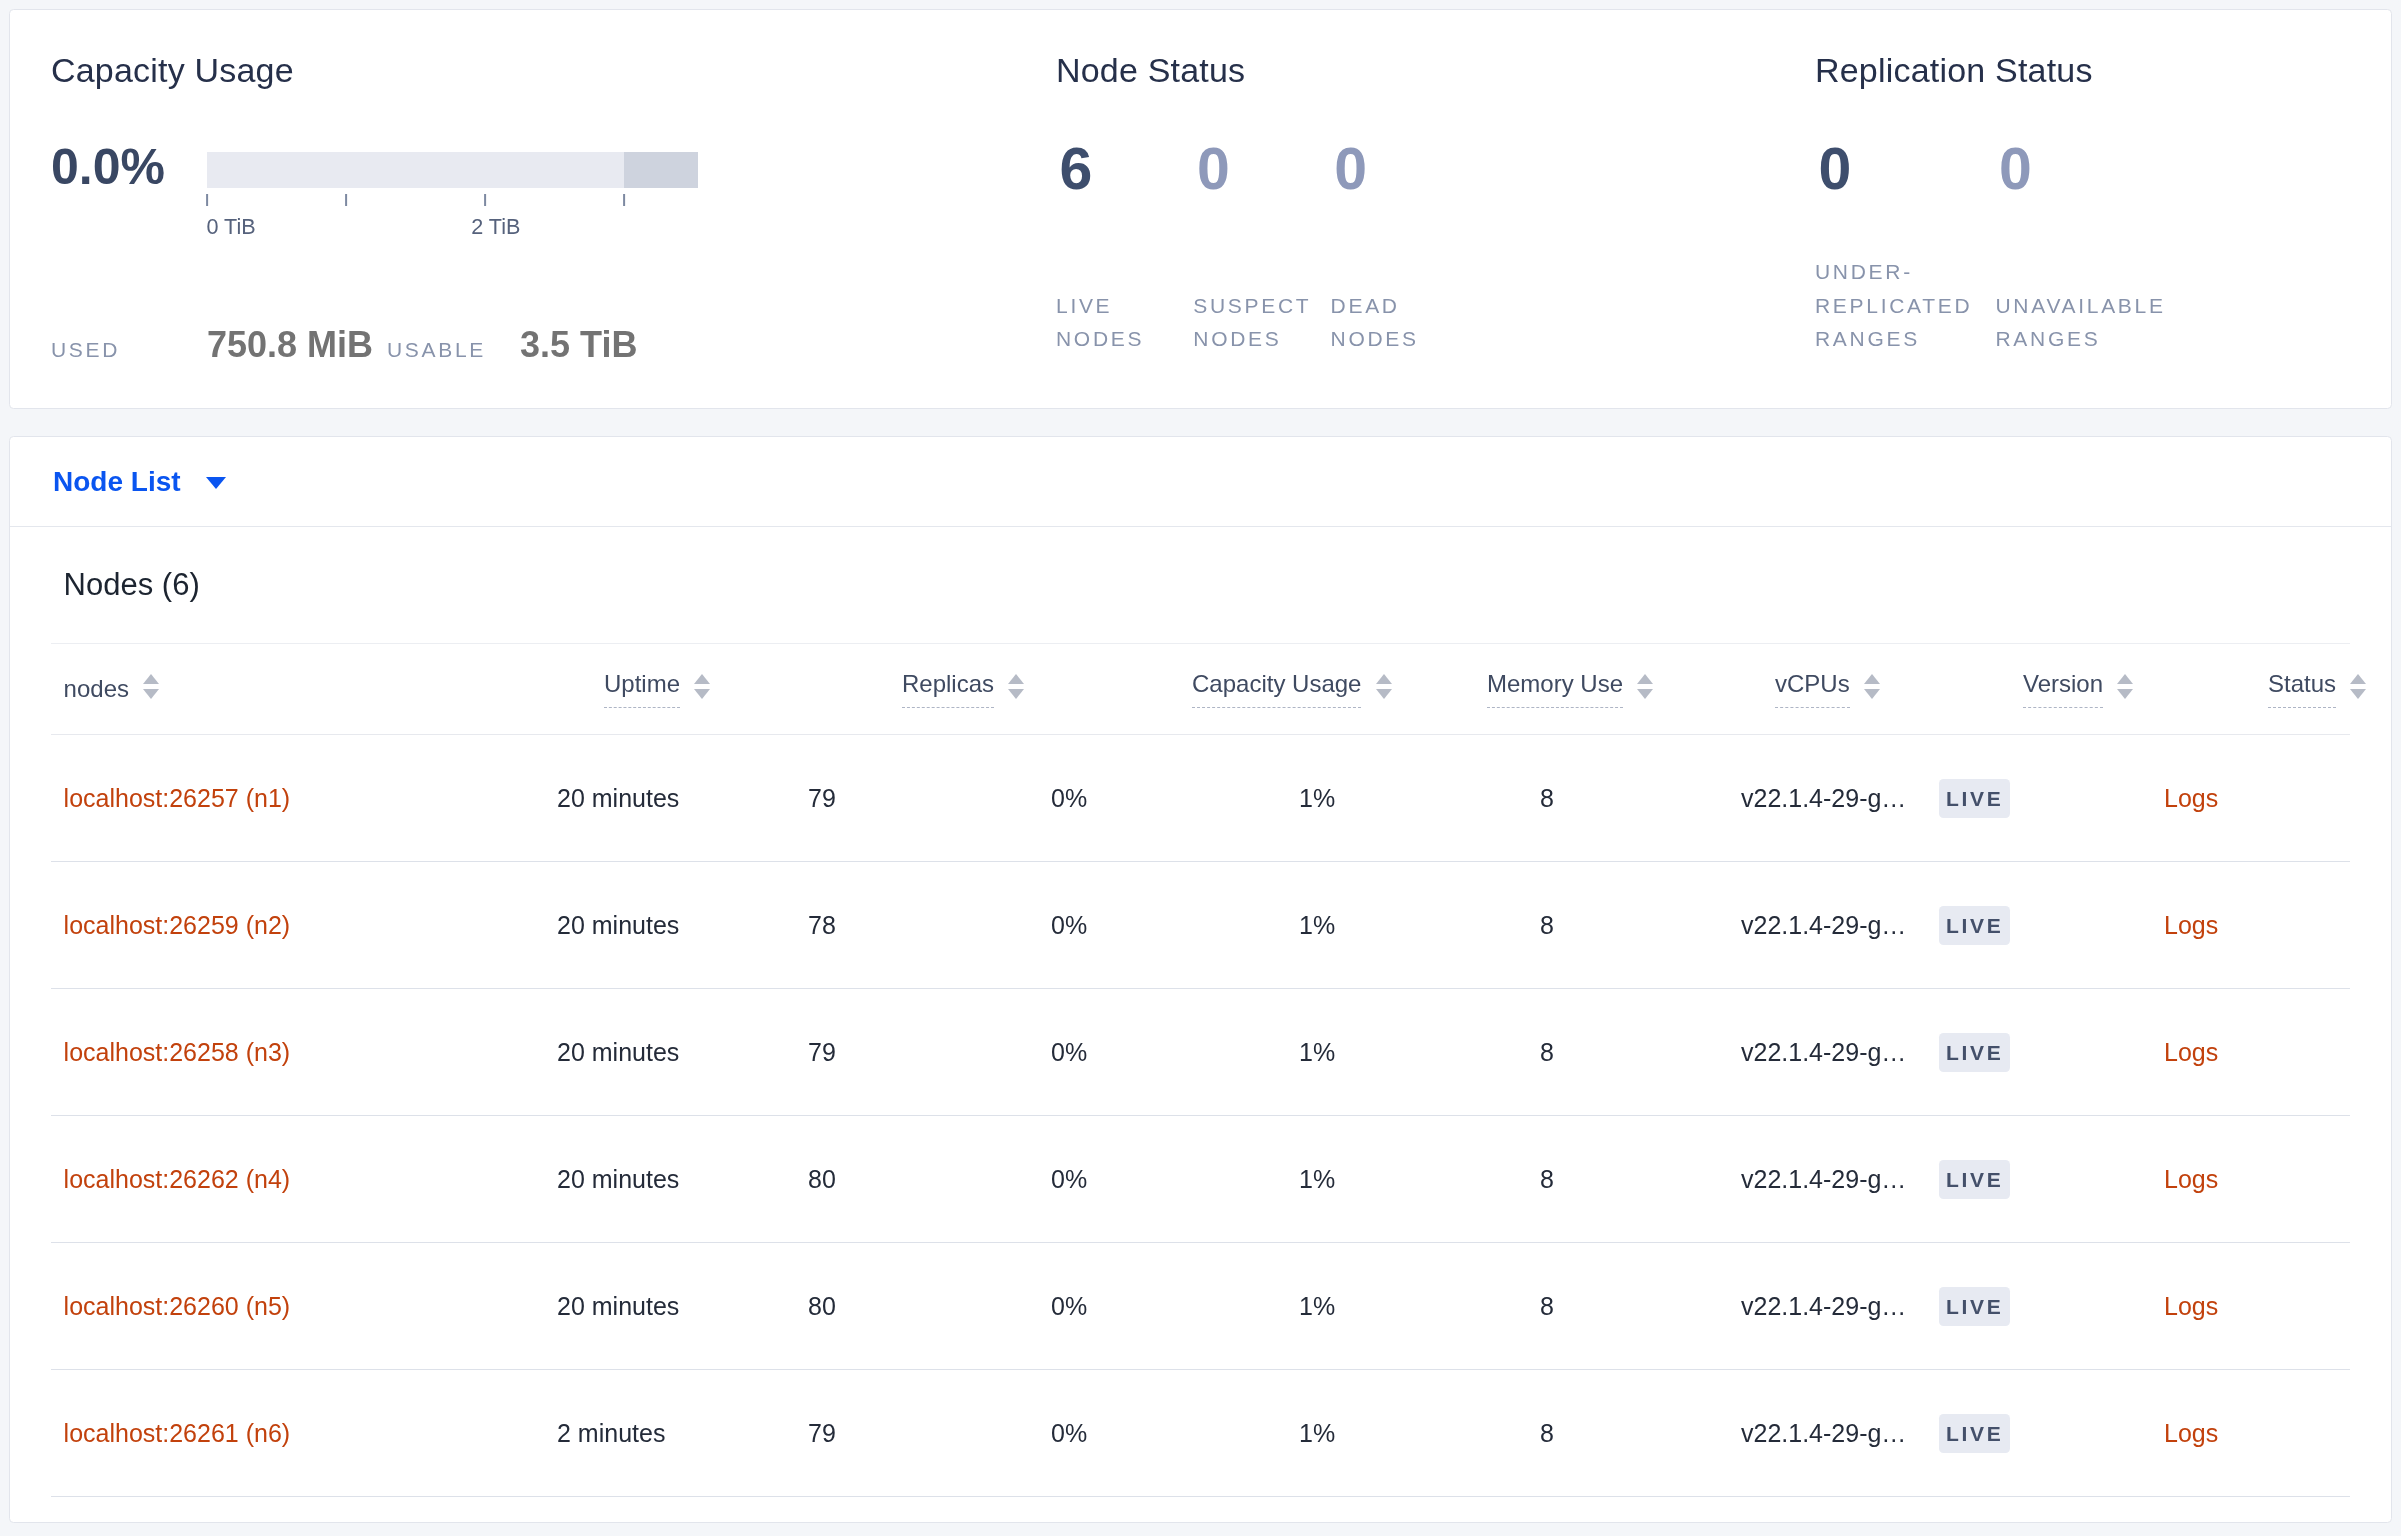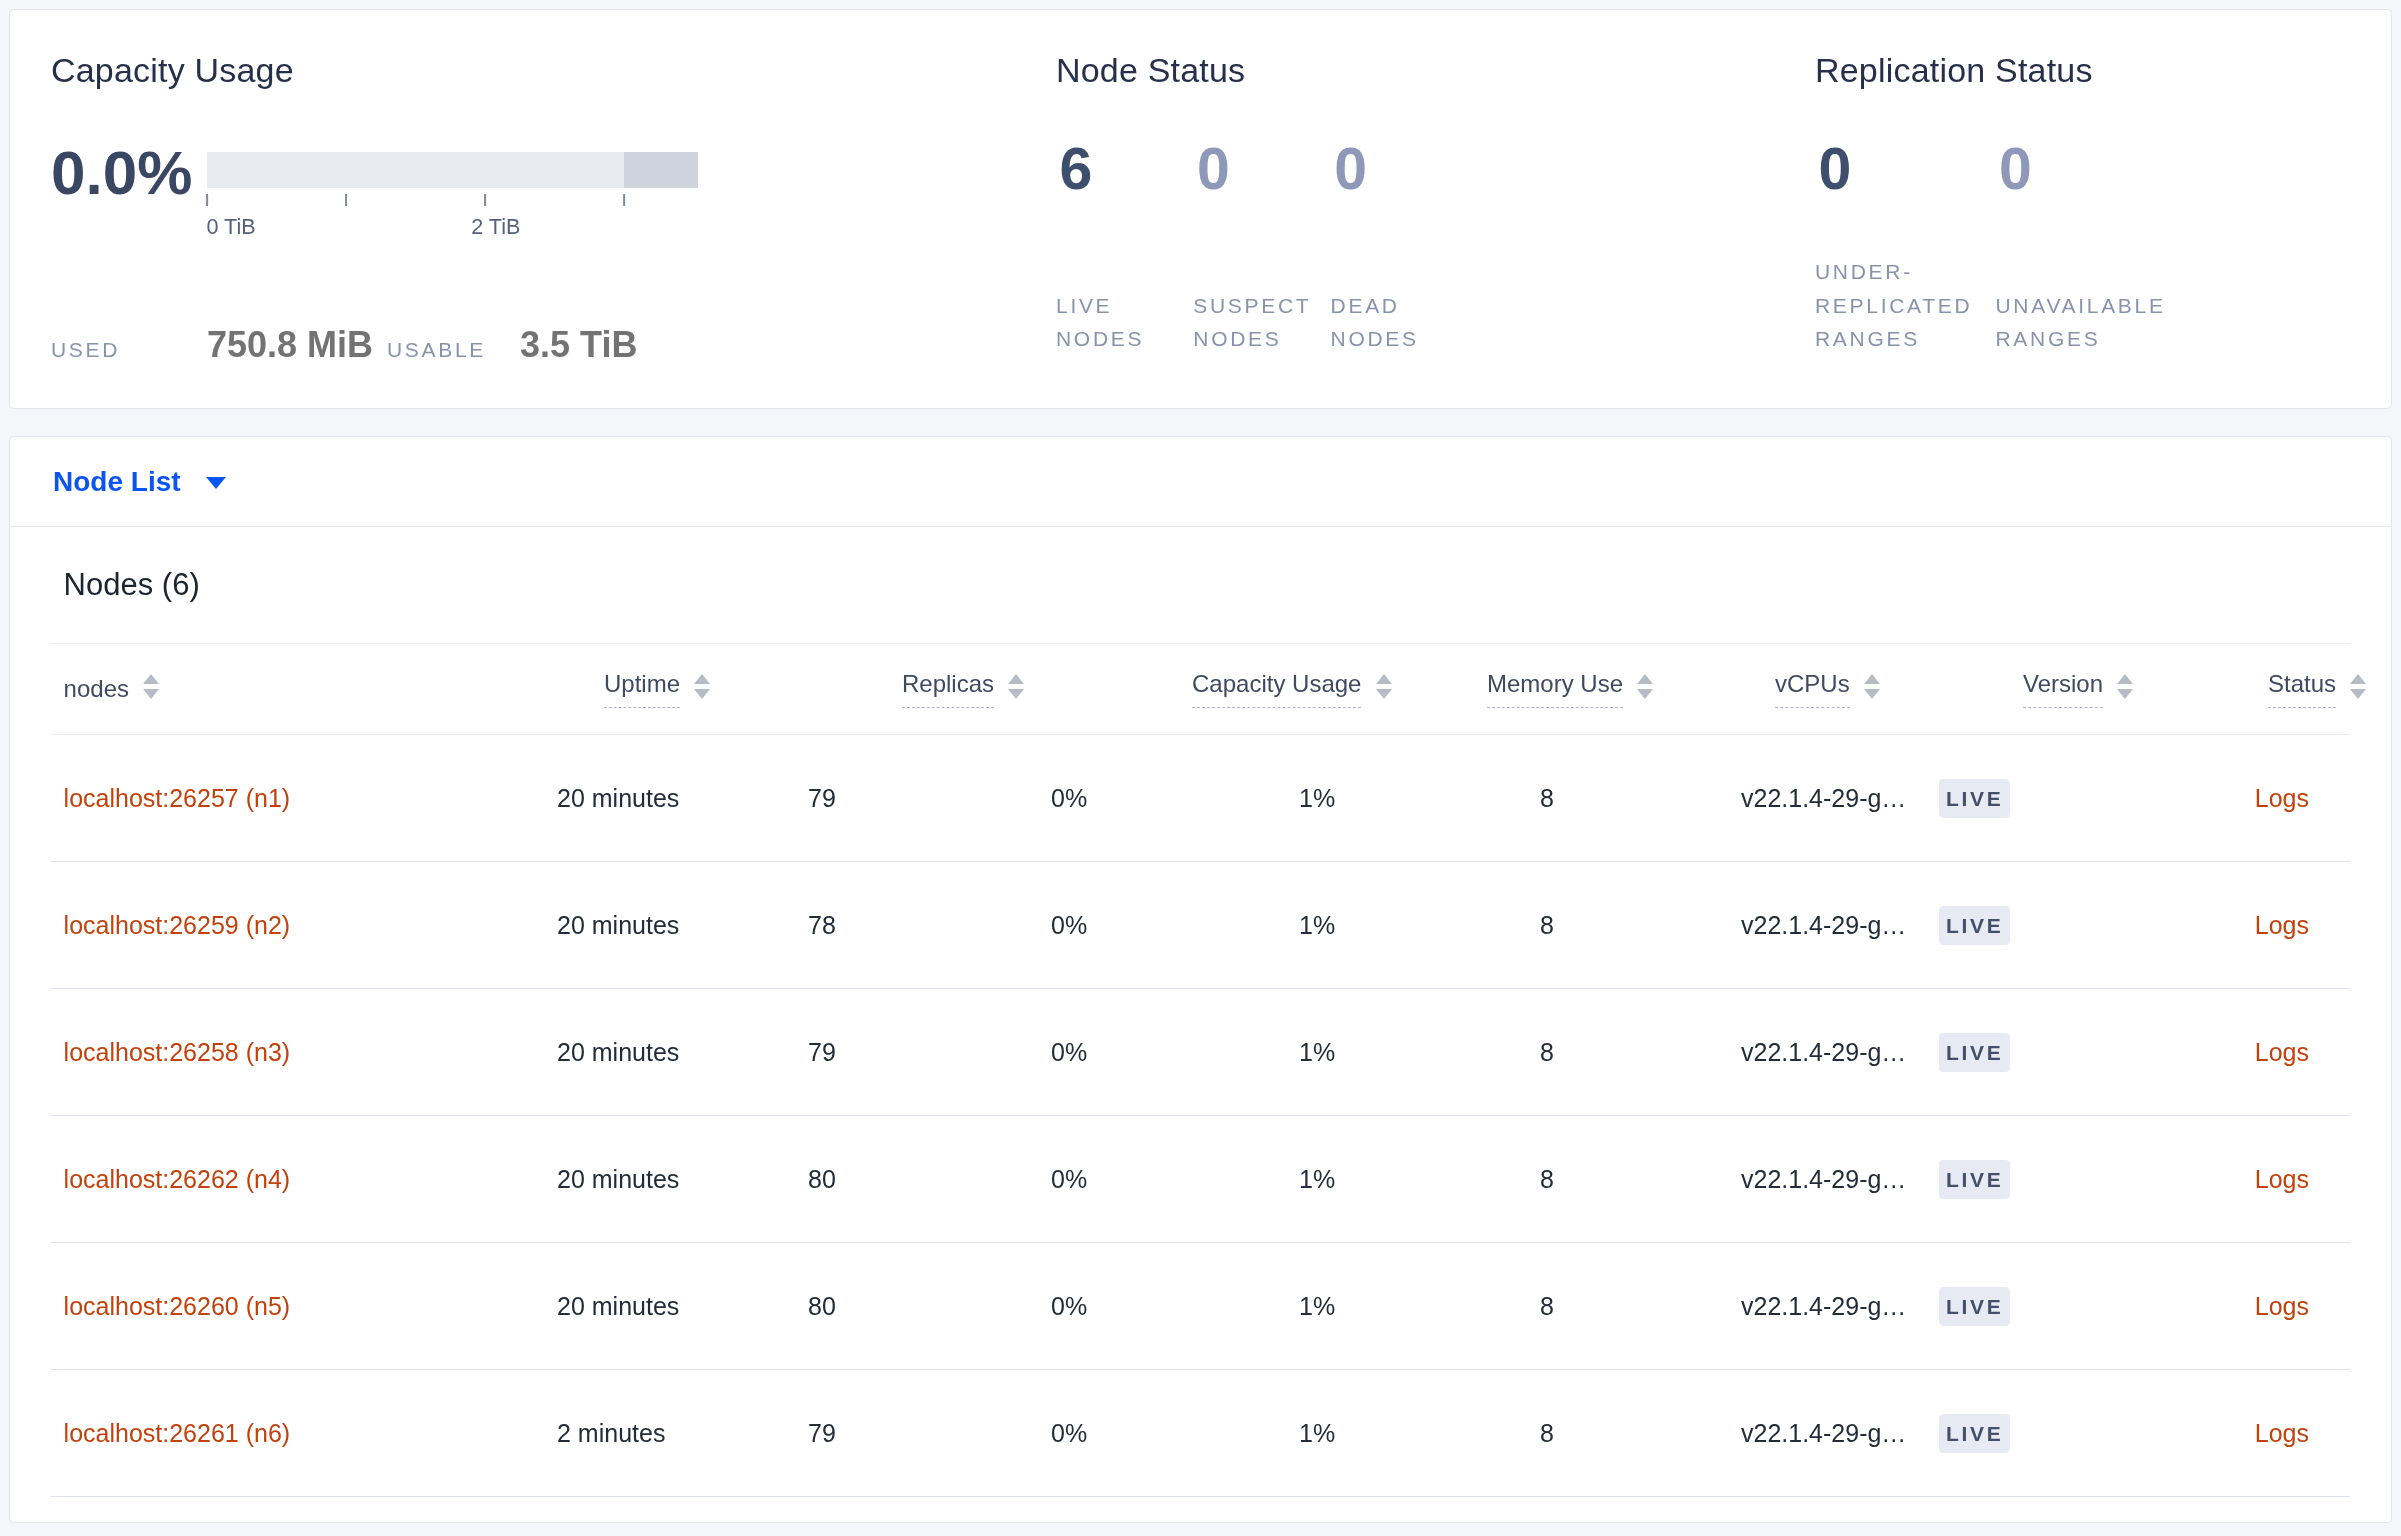--- a/index.html
+++ b/index.html
@@ -18,21 +18,21 @@
   }
   
   .summary { margin-top: 9px; height: 400px; display: flex; }
   .sec { padding-top: 41px; }
   .sec-capacity { width: 1046px; padding-left: 41px; }
   .sec-nodes { width: 759px; }
   .sec-repl { flex: 1; }
   .section-title { font-size: 34px; font-weight: 500; color: #26304a; letter-spacing: 0.2px; }
 
   .cap-row { display: flex; margin-top: 52px; }
-  .cap-percent { font-size: 62px; font-weight: 700; color: #394763; line-height: 1; width: 156px; }
+  .cap-percent { font-size: 50px; font-weight: 700; color: #394763; line-height: 1; width: 156px; }
   .bar-wrap { margin-top: 10px; width: 491px; }
   .bar { position: relative; width: 491px; height: 36px; background: #e8eaf1; }
   .bar-dark { position: absolute; right: 0; top: 0; height: 100%; width: 15%; background: #ced3de; }
   .ticks { position: relative; height: 20px; margin-top: 6.3px; }
   .tick { position: absolute; top: 0; width: 1.8px; height: 11.7px; background: #7d89a1; transform: translateX(-0.9px); }
   .tick-labels { position: relative; height: 27px; margin-left: 24px; }
   .tick-label { position: absolute; top: 0; font-size: 21.6px; color: #56627c; transform: translateX(-50%); white-space: nowrap; }
 
   .cap-metrics { display: flex; align-items: baseline; margin-top: 83px; }
   .m-label { font-size: 21px; letter-spacing: 2.7px; color: #8893ab; }
@@ -71,21 +71,21 @@
   .th-label.dashed { border-bottom: 1.8px dashed #aeb5c5; padding-bottom: 8px; }
   .sort-icon { display: inline-flex; flex-direction: column; gap: 4.5px; margin-left: 14.4px; margin-top: -5.4px; }
   .sort-icon i { display: block; width: 0; height: 0; border-left: 8px solid transparent; border-right: 8px solid transparent; }
   .sort-icon .up { border-bottom: 10px solid #b6bbc6; }
   .sort-icon .down { border-top: 10px solid #b6bbc6; }
 
   .row { height: 127px; border-bottom: 0.9px solid #dde1e9; font-size: 25px; color: #242b39; }
   .cell:first-child { padding-left: 12.6px; }
   a { text-decoration: none; cursor: pointer; }
   .node-link, .logs-link { color: #c2410c; font-size: 25px; }
-  .cell-logs { text-align: right; padding-right: 41px; }
+  .cell-logs { padding-right: 41px; }
   .badge { display: inline-block; background: #e7eaf2; color: #44506a; border-radius: 4.5px;
     padding: 9px 7px; font-size: 21px; font-weight: 700; letter-spacing: 2.7px; line-height: 1; }
 </style>
 </head>
 <body>
 
 <main>
 
   <section class="card summary">
 

